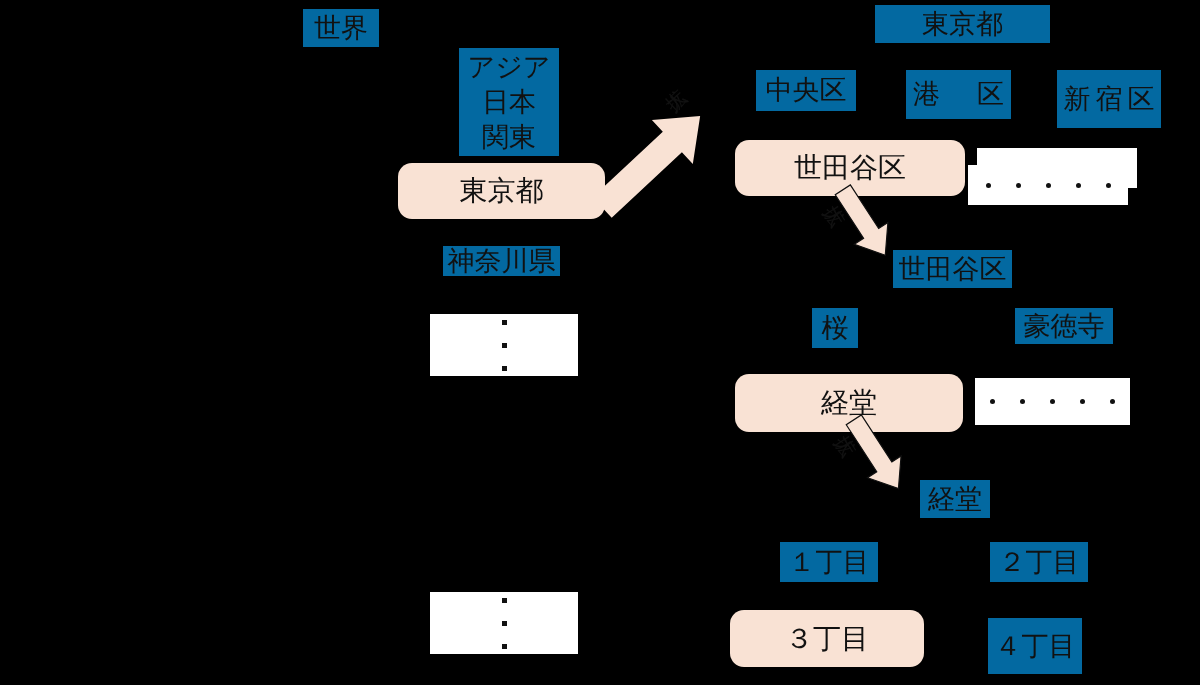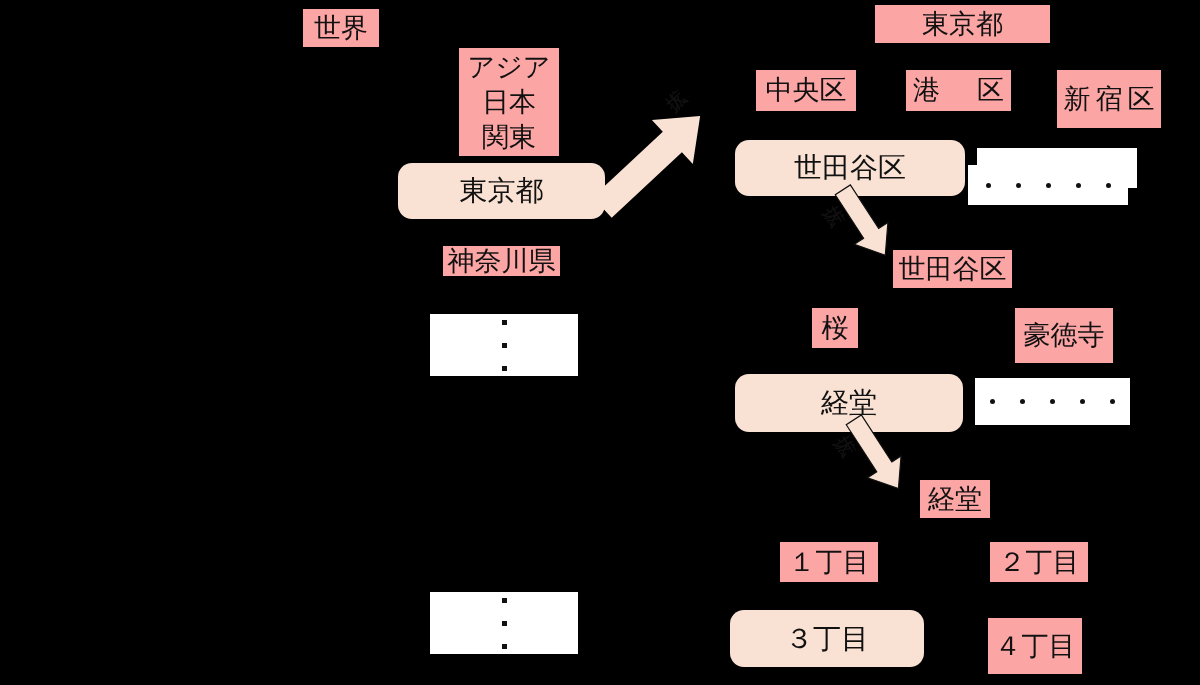--- a/index.html
+++ b/index.html
@@ -8,21 +8,21 @@
     background:#000;
     width:1200px;height:685px;
     position:relative;overflow:hidden;
     font-family:"Liberation Sans","DejaVu Sans",sans-serif;
   }
   #stage{position:absolute;left:0;top:0;width:1200px;height:685px;}
 
   
   .chip{
     position:absolute;
-    background:#fca5a5;
+    background:#0369a1;
     color:#111111;
     display:flex;
     align-items:center;
     justify-content:center;
     font-size:27px;
     line-height:1;
     white-space:pre;
     box-sizing:border-box;
   }
   .chip.sp{letter-spacing:5px;text-indent:5px;}
@@ -125,21 +125,21 @@
       <g transform="rotate(-43 20 130)">
         <path d="M 12 116 L 108 116 L 108 100 L 146 130 L 108 160 L 108 144 L 12 144 Z" fill="#f9e2d4"></path>
       </g>
     </svg>
   </div>
   <div class="arrowlbl vert" style="left:651px;top:88px;transform:rotate(-43deg);transform-origin:0 0;">拡大</div>
 
   <div class="chip" style="left:875px;top:5px;width:175px;height:38px;">東京都</div>
 
   <div class="chip" style="left:756px;top:70px;width:100px;height:41px;">中央区</div>
-  <div class="chip sp" style="left:906px;top:70px;width:105px;height:41px;">港　区</div>
+  <div class="chip sp" style="left:906px;top:70px;width:105px;height:49px;">港　区</div>
   <div class="chip sp" style="left:1057px;top:70px;width:104px;height:58px;">新宿区</div>
 
   <div class="hl" style="left:735px;top:140px;width:230px;height:56px;">世田谷区</div>
 
   <div class="blank" style="left:977px;top:148px;width:160px;height:40px;"></div>
   <div class="hdots" style="left:968px;top:165px;width:160px;height:40px;">
     <i></i>
     <i></i>
     <i></i>
     <i></i>
@@ -151,21 +151,21 @@
       <g transform="rotate(57 10 10)">
         <path d="M 2 2 L 54 2 L 54 -9 L 80 11 L 54 31 L 54 20 L 2 20 Z" fill="#f9e2d4" stroke="#111111" stroke-width="1.2"></path>
       </g>
     </svg>
   </div>
   <div class="arrowlbl vert" style="left:851px;top:194px;transform:rotate(57deg);transform-origin:0 0;">拡大</div>
 
   <div class="chip" style="left:893px;top:250px;width:119px;height:38px;">世田谷区</div>
 
   <div class="chip" style="left:812px;top:308px;width:46px;height:40px;">桜</div>
-  <div class="chip" style="left:1015px;top:308px;width:98px;height:55px;">豪徳寺</div>
+  <div class="chip" style="left:1015px;top:308px;width:98px;height:36px;">豪徳寺</div>
 
   <div class="hl" style="left:735px;top:374px;width:228px;height:58px;">経堂</div>
 
   <div class="hdots" style="left:975px;top:378px;width:155px;height:47px;">
     <i></i>
     <i></i>
     <i></i>
     <i></i>
     <i></i>
   </div>

